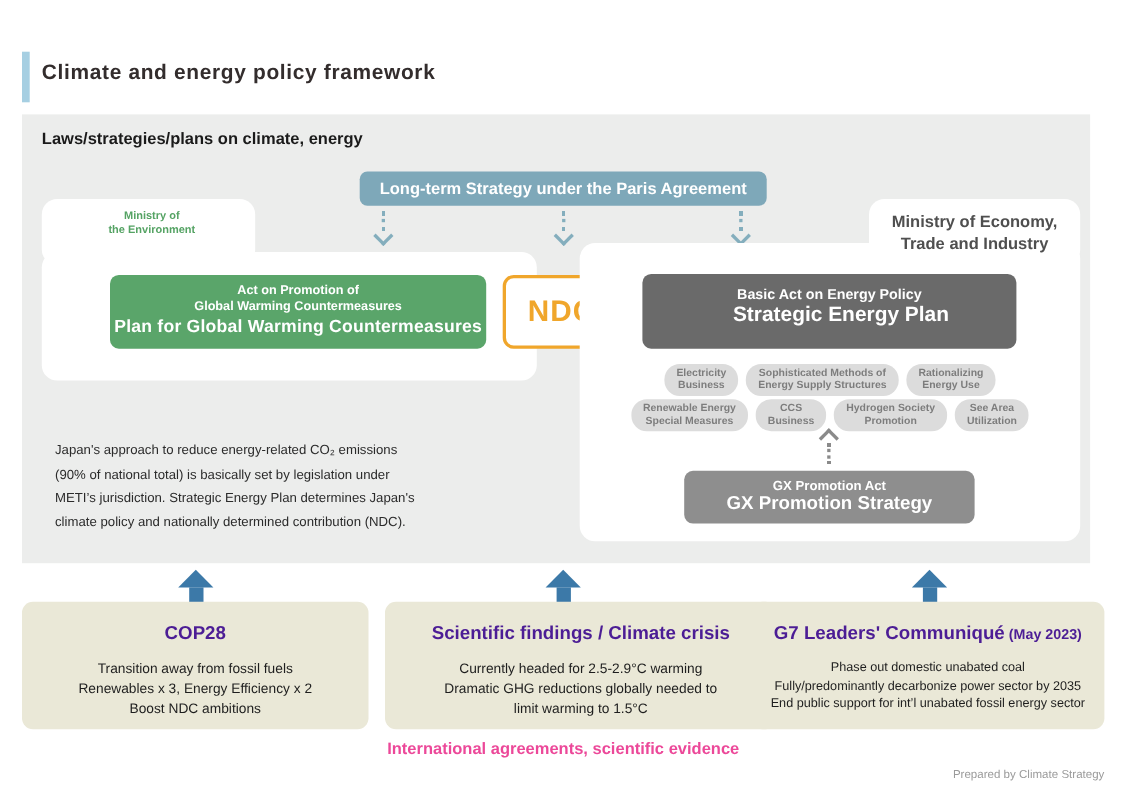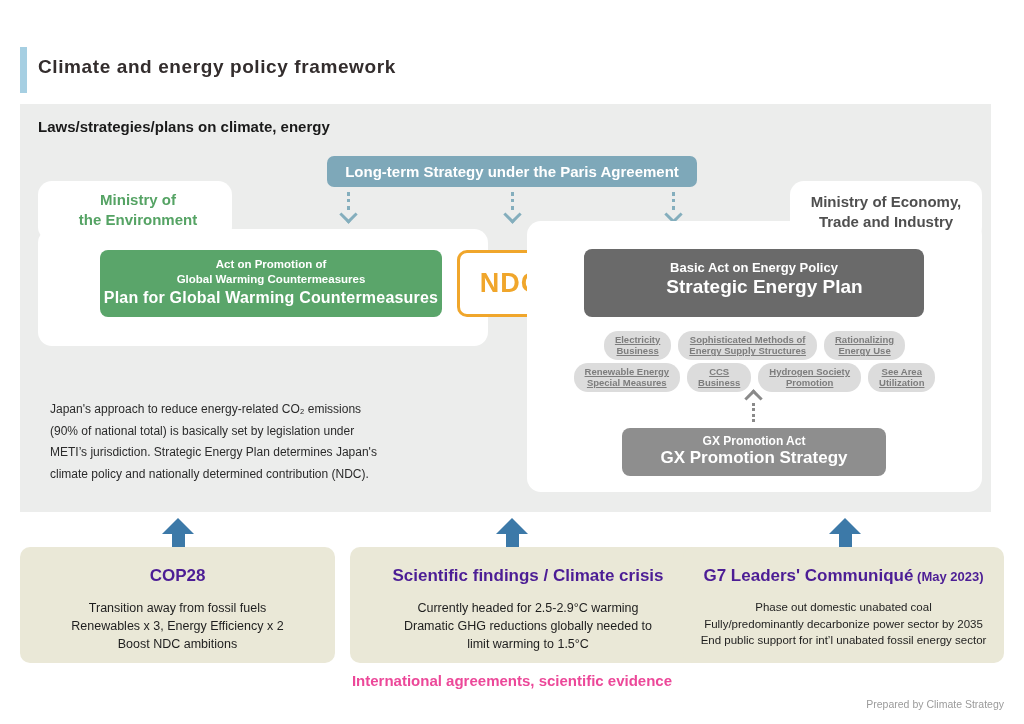--- a/index.html
+++ b/index.html
@@ -24,41 +24,41 @@
   .dash-v.up { border-left:3px dotted #8a8a8a; }
   .dash-v.up::after { content:""; position:absolute; left:-8px; top:-11px; width:10px; height:10px; border-left:3px solid #8a8a8a; border-top:3px solid #8a8a8a; transform:rotate(45deg); }
 
   
   .card { position:absolute; background:#ffffff; border-radius:14px; }
   #moe-tab   { left:18px;  top:77px;  width:194px; height:60px; }
   #moe-main  { left:18px;  top:125px; width:450px; height:117px; }
   #meti-tab  { left:770px; top:77px;  width:192px; height:60px; }
   #meti-main { left:507px; top:117px; width:455px; height:271px; }
 
-  #moe-name { position:absolute; left:28px; top:86px; width:180px; text-align:center; font-size:15px; font-weight:bold; color:#55a364; line-height:1.3; }
+  #moe-name { position:absolute; left:28px; top:86px; width:180px; text-align:center; font-size:10px; font-weight:bold; color:#55a364; line-height:1.3; }
   #meti-name { position:absolute; left:772px; top:88px; width:188px; text-align:center; font-size:15px; font-weight:bold; color:#4f4f4f; line-height:1.3; }
 
   
   .law-box { position:absolute; border-radius:8px; color:#ffffff; text-align:center; }
   #gwc-box { left:80px; top:146px; width:342px; height:67px; background:#5aa56a; }
   #gwc-box .act { font-size:11.5px; font-weight:600; line-height:1.3; margin-top:7px; }
   #gwc-box .plan { font-size:16px; font-weight:bold; margin-top:2px; letter-spacing:0.2px; }
 
   #ndc-box { position:absolute; left:437px; top:146px; width:101px; height:61px; background:#ffffff; border:3px solid #f0a62b; border-radius:10px; text-align:center; }
   #ndc-box .ndc { font-size:27px; font-weight:bold; color:#f0a62b; line-height:61px; letter-spacing:1px; }
 
   #sep-box { left:564px; top:145px; width:340px; height:68px; background:#6a6a6a; }
   #sep-box .act { font-size:13px; font-weight:600; margin-top:11px; }
   #sep-box .plan { font-size:19px; font-weight:bold; margin-top:1px;padding-left:21px; }
 
   
   .pill-row { position:absolute; left:507px; width:455px; display:flex; justify-content:center; gap:7px; }
   #pill-row-1 { top:227px; }
   #pill-row-2 { top:259px; }
-  .pill { background:#dcdcdc; color:#7d7d7d; border-radius:14px; font-size:9.5px; font-weight:600; line-height:1.2; text-align:center; padding:3px 11px;text-decoration:underline; }
+  .pill { background:#dcdcdc; color:#7d7d7d; border-radius:14px; font-size:9.5px; font-weight:600; line-height:1.2; text-align:center; padding:3px 11px; }
 
   
   #gx-box { left:602px; top:324px; width:264px; height:48px; background:#8e8e8e; }
   #gx-box .act { font-size:12px; font-weight:bold; margin-top:6px; }
   #gx-box .plan { font-size:17px; font-weight:bold; margin-top:0px; }
 
   
   #note { position:absolute; left:30px; top:295px; width:460px; font-size:12px; line-height:1.8; color:#2b2b2b; }
 
   

